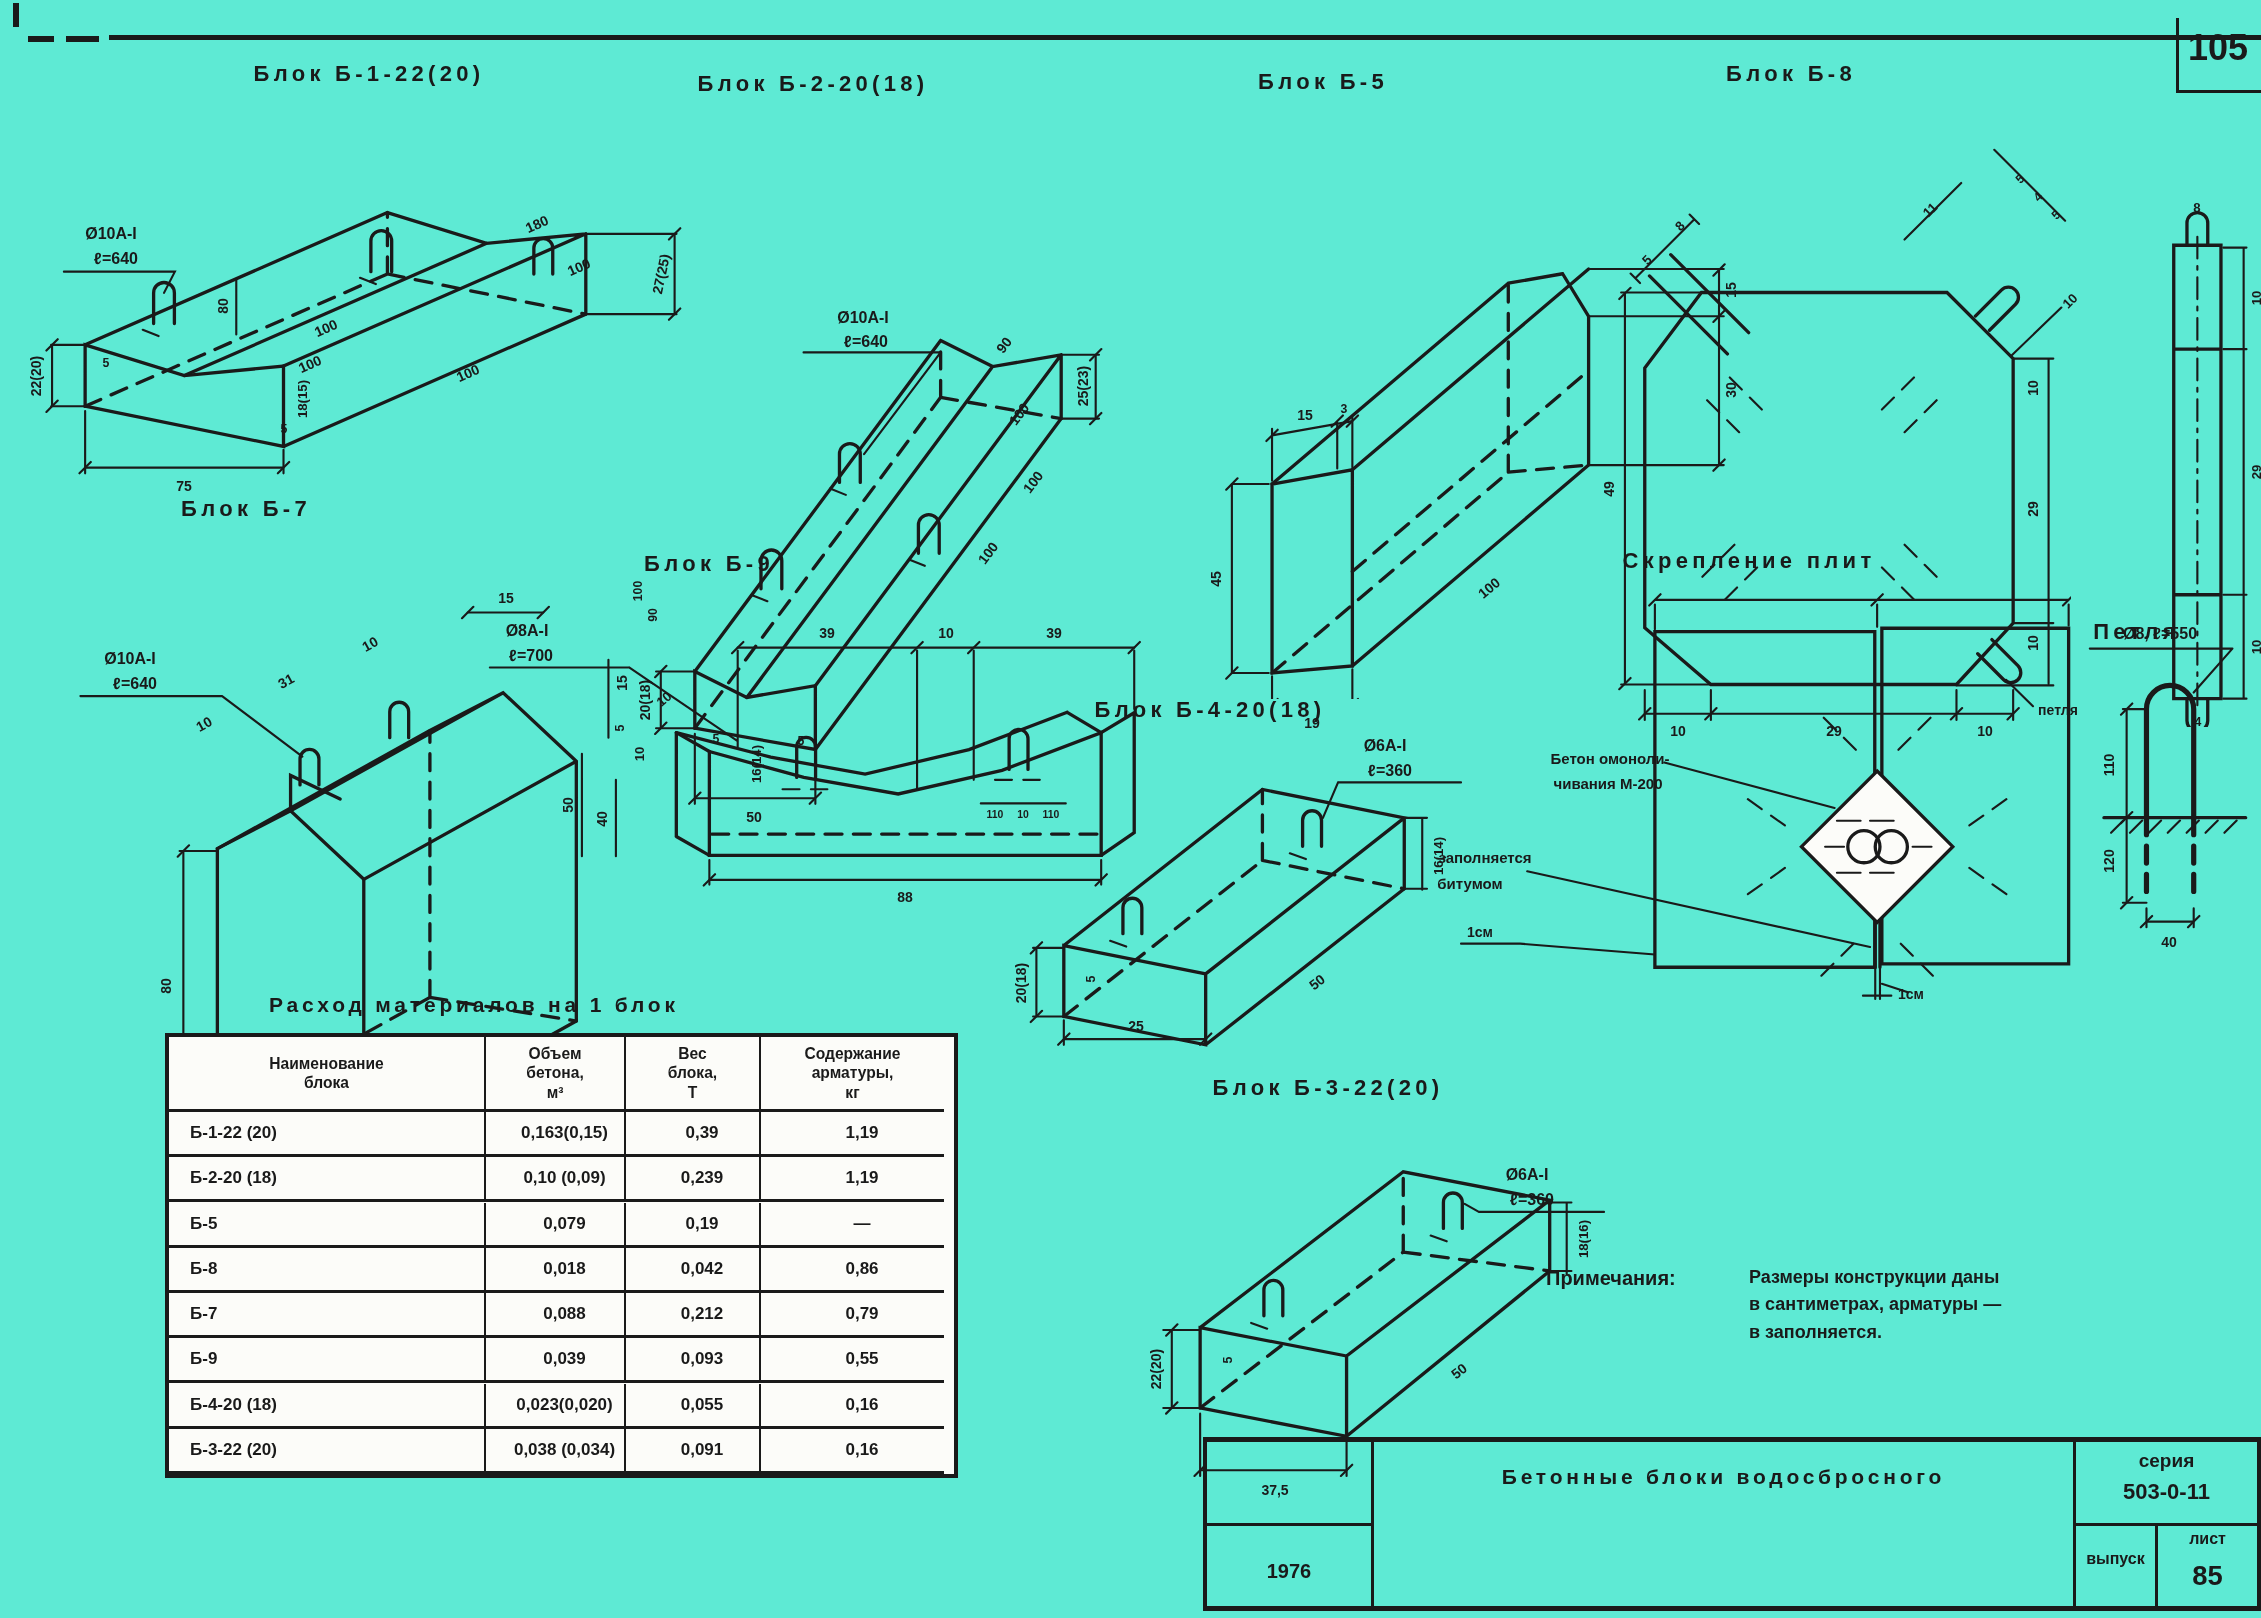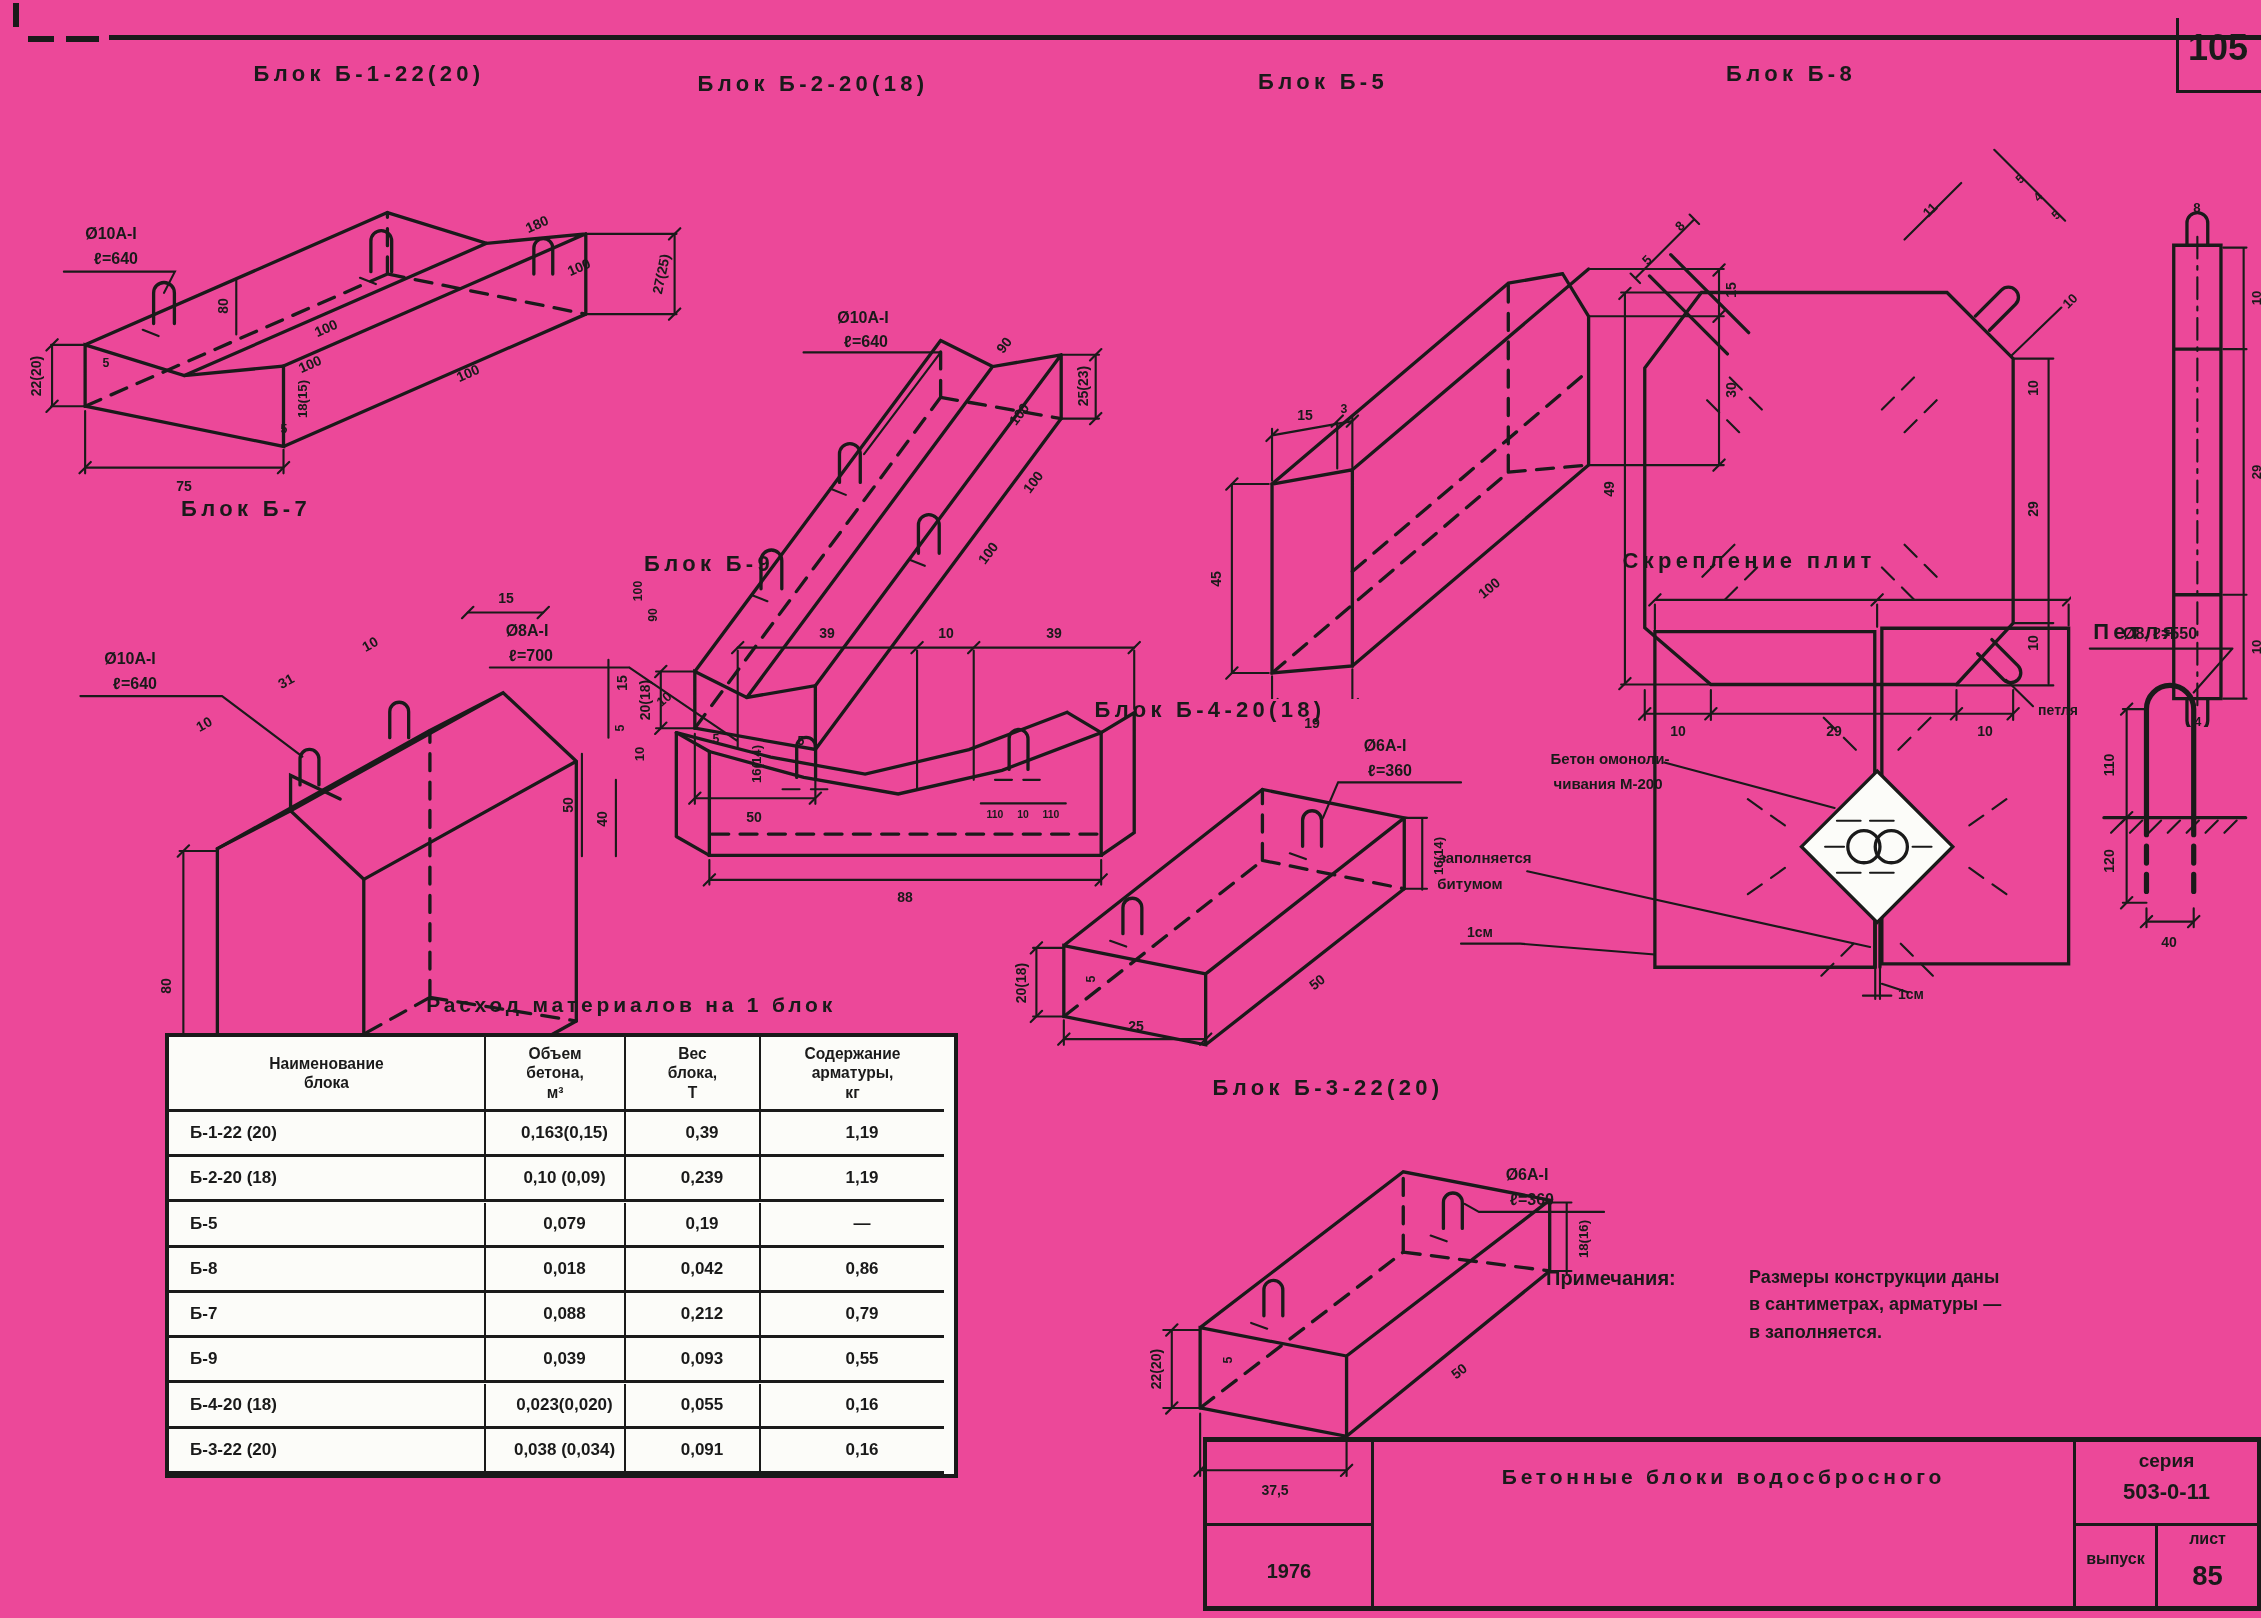--- a/index.html
+++ b/index.html
@@ -1,29 +1,29 @@
 <!DOCTYPE html>
 <html style="font-size:7.6px"><head>
 <meta charset="utf-8">
 <style>
   html,body{margin:0;padding:0;background:#e8e8e4;}
-  .sheet{position:relative;width:2261px;height:1619px;background:#ec4899;overflow:hidden;
+  .sheet{position:relative;width:2261px;height:1619px;background:#5eead4;overflow:hidden;
          font-family:"Liberation Sans",sans-serif;color:#1a1a1a;}
   .bar{position:absolute;background:#1a1a1a;}
   .panel{position:absolute;}
   .panel svg{position:absolute;left:0;top:0;}
   .ln{stroke:#1a1a1a;stroke-width:7;fill:none;stroke-linecap:round;}
   .t{stroke-width:4.5;}
   .lw{stroke-width:11;}
   .d{stroke-dasharray:36 24;}
   .dim{position:absolute;font-weight:700;font-size:14px;white-space:nowrap;
        transform:translate(-50%,-50%) rotate(var(--r,0deg));}
   .ptitle{position:absolute;font-weight:700;font-size:22px;letter-spacing:4.3px;
           text-align:center;white-space:nowrap;}
-  .tbl-title{position:absolute;font-weight:700;font-size:21px;letter-spacing:3.8px;text-align:right;}
+  .tbl-title{position:absolute;font-weight:700;font-size:21px;letter-spacing:3.8px;text-align:left;}
   #mat-table{position:absolute;left:165px;top:1033px;width:785px;height:437px;
              border:4.3px solid #1a1a1a;display:grid;grid-template-columns:317px 140px 135px 183px;
              grid-auto-rows:auto;background:#fcfcf9;}
   .hcell,.cell{border-right:2.4px solid #1a1a1a;border-bottom:3.3px solid #1a1a1a;
                display:flex;align-items:center;justify-content:center;font-weight:700;}
   .hcell{height:72px;font-size:15.6px;text-align:center;white-space:pre-line;line-height:1.25;}
   .cell{height:42px;font-size:17px;padding-left:19px;}
   .hcell:nth-child(4n),.cell:nth-child(4n){border-right:none;}
   .cell.name{justify-content:flex-start;padding-left:21px;}
   .note-label{position:absolute;font-weight:700;font-size:20px;}

